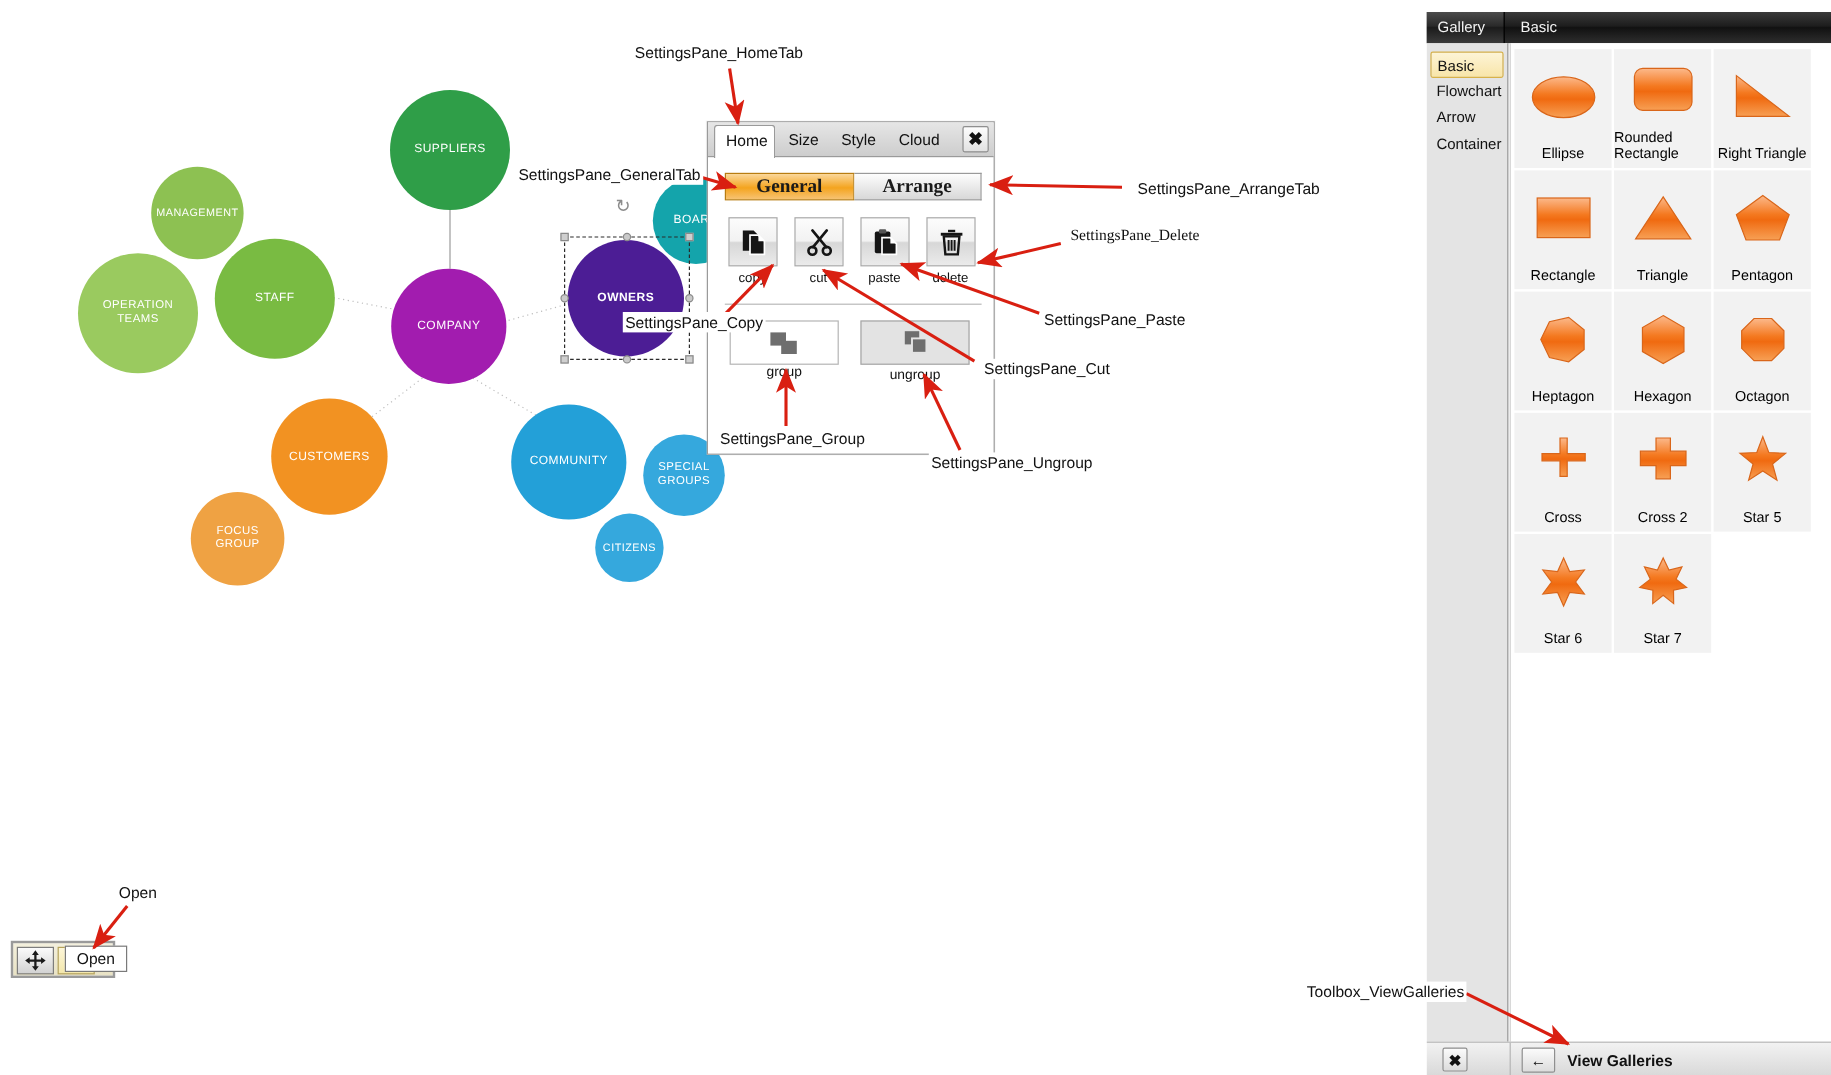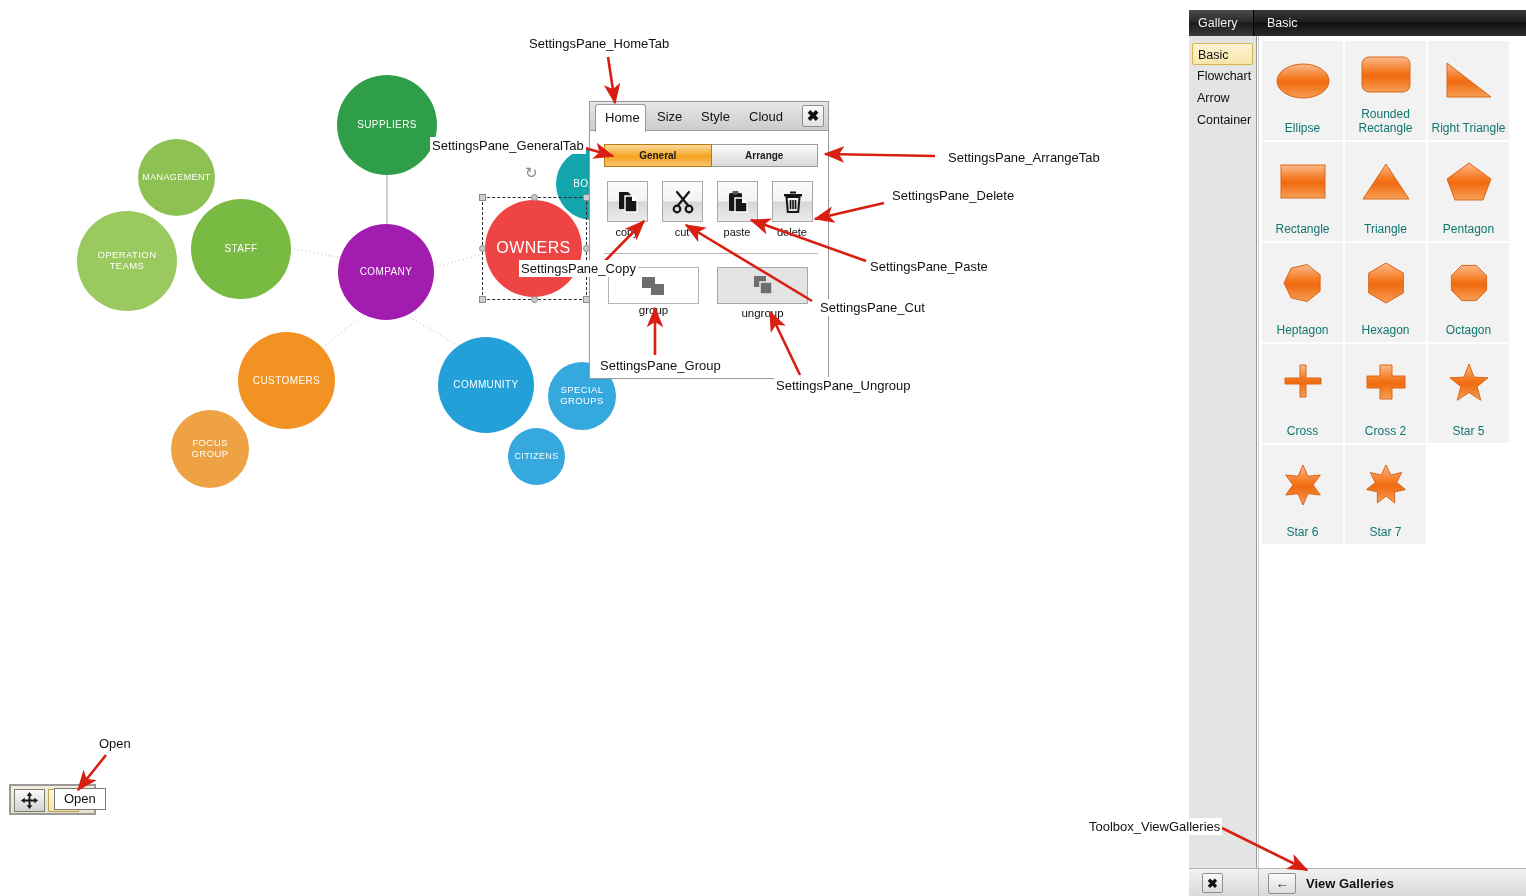--- a/index.html
+++ b/index.html
@@ -7,21 +7,21 @@
     width:1526px;height:896px;
     background:#ffffff;
     font-family:"Liberation Sans", sans-serif;
     position:relative;
     overflow:hidden;
     -webkit-font-smoothing:antialiased;
   }
 
   
   #canvas{
-    position:absolute;left:12px;top:0;width:1185px;height:736px;
+    position:absolute;left:0;top:0;width:1185px;height:736px;
     background:#fff;overflow:hidden;
   }
   .bubble{
     position:absolute;border-radius:50%;
     display:flex;align-items:center;justify-content:center;
     text-align:center;color:#fff;
     font-size:10px;letter-spacing:.4px;line-height:1.15;
     box-sizing:border-box;
   }
   .bubble span{pointer-events:none;padding:0 4px;}
@@ -73,22 +73,23 @@
     display:flex;align-items:center;justify-content:center;
     box-sizing:border-box;
   }
   #sp-body{position:relative;padding:0;}
   #sp-segmented{
     position:absolute;left:14px;top:13px;width:214px;height:23px;
     display:flex;box-sizing:border-box;
   }
   .seg{
     flex:1;display:flex;align-items:center;justify-content:center;
-    font-size:10px;font-weight:bold;color:#1a1a1a;
+    font-size:16px;font-weight:bold;color:#1a1a1a;
     box-sizing:border-box;
+    font-family:Liberation Serif, serif;
   }
   .seg.on{
     background:linear-gradient(to bottom,#fbd79a,#f4a41f 55%,#f7c373);
     border:1px solid #b87d12;
   }
   .seg.off{
     background:linear-gradient(to bottom,#fdfdfd,#d8d8d8);
     border:1px solid #9a9a9a;border-left:none;
   }
   .cmdbtn{
@@ -148,21 +149,21 @@
     position:absolute;left:3px;top:5px;width:247px;
     display:grid;grid-template-columns:repeat(3,1fr);
     gap:2px;
   }
   .shape-cell{
     background:#f2f2f2;height:99px;
     display:flex;flex-direction:column;align-items:center;justify-content:flex-end;
     box-sizing:border-box;padding-bottom:5px;
   }
   .shape-art{flex:1;display:flex;align-items:center;justify-content:center;width:100%;}
-  .shape-name{font-size:12px;color:#0f766e;text-align:center;line-height:1.12;}
+  .shape-name{font-size:12px;color:#000000;line-height:1.12;}
   #gal-footer{
     position:absolute;left:0;top:858px;width:337px;height:28px;
     background:linear-gradient(to bottom,#f2f2f2,#d9d9d9);
     border-top:1px solid #b5b5b5;box-sizing:border-box;
   }
   #gal-close{
     position:absolute;left:13px;top:4px;width:21px;height:20px;
     background:linear-gradient(to bottom,#fbfbfb,#dcdcdc);
     border:1px solid #8f8f8f;border-radius:2px;
     display:flex;align-items:center;justify-content:center;
@@ -231,21 +232,21 @@
       </div>
       <div class="bubble" style="left: 65px; top: 211px; width: 100px; height: 100px; background: rgb(154, 202, 95); font-size: 9.5px;">
         <span>OPERATION TEAMS</span>
       </div>
       <div class="bubble" style="left: 326px; top: 224px; width: 96px; height: 96px; background: #a21caf; font-size: 10px;">
         <span>COMPANY</span>
       </div>
       <div class="bubble" style="left: 544px; top: 148px; width: 72px; height: 72px; background: rgb(20, 164, 171); font-size: 10px;">
         <span>BOARD</span>
       </div>
-      <div class="bubble" style="left: 473px; top: 200px; width: 97px; height: 97px; background: #ef4444; font-size: 16px;">
+      <div class="bubble" style="left: 473px; top: 200px; width: 97px; height: 97px; background: #4c1d95; font-size: 10px; font-weight: bold;">
         <span>OWNERS</span>
       </div>
       <div class="bubble" style="left: 226px; top: 332px; width: 97px; height: 97px; background: rgb(242, 146, 34); font-size: 10px;">
         <span>CUSTOMERS</span>
       </div>
       <div class="bubble" style="left: 159px; top: 410px; width: 78px; height: 78px; background: rgb(239, 162, 67); font-size: 9.5px; justify-content: center;">
         <span>FOCUS GROUP</span>
       </div>
       <div class="bubble" style="left: 426px; top: 337px; width: 96px; height: 96px; background: rgb(35, 160, 216); font-size: 10px;">
         <span>COMMUNITY</span>
@@ -630,20 +631,20 @@
     <line x1="655" y1="355" x2="655" y2="308"></line>
     <line x1="800" y1="375" x2="770" y2="312"></line>
     <line x1="106" y1="755" x2="78" y2="790"></line>
     <line x1="1222" y1="828" x2="1307" y2="870"></line>
   </g>
 </svg>
 
 <div class="ann" style="left:527px;top:35px;">SettingsPane_HomeTab</div>
 <div class="ann" style="left:430px;top:137px;">SettingsPane_GeneralTab</div>
 <div class="ann" style="left:946px;top:149px;">SettingsPane_ArrangeTab</div>
-<div class="ann" style="left:890px;top:187px;">SettingsPane_Delete</div>
+<div class="ann" style="left:890px;top:187px;font-family:Liberation Serif, serif;">SettingsPane_Delete</div>
 <div class="ann" style="left:868px;top:258px;">SettingsPane_Paste</div>
 <div class="ann" style="left:818px;top:299px;">SettingsPane_Cut</div>
 <div class="ann" style="left:519px;top:260px;">SettingsPane_Copy</div>
 <div class="ann" style="left:598px;top:357px;">SettingsPane_Group</div>
 <div class="ann" style="left:774px;top:377px;">SettingsPane_Ungroup</div>
 <div class="ann" style="left:97px;top:735px;">Open</div>
 <div class="ann" style="left:1087px;top:818px;">Toolbox_ViewGalleries</div>
 
 </body></html>

